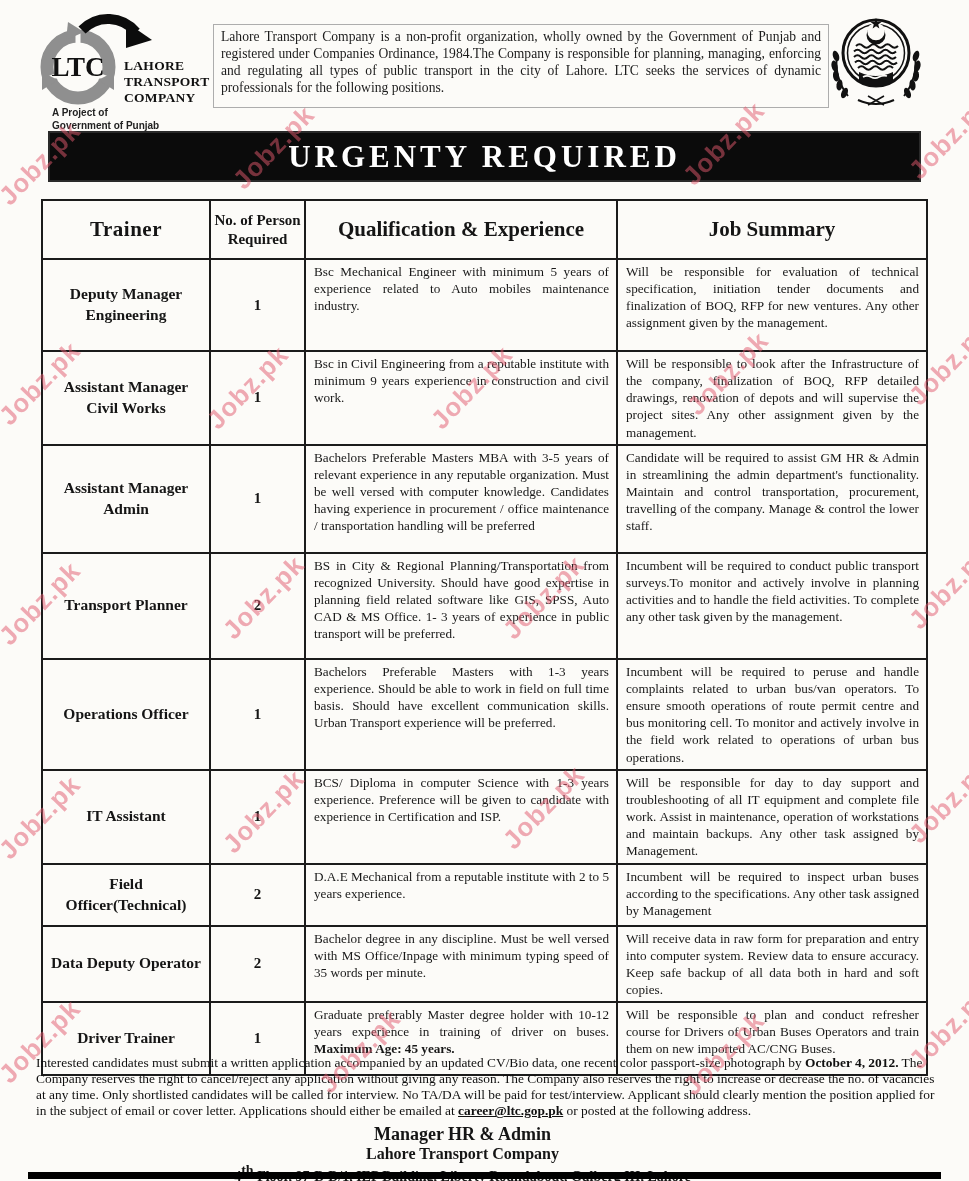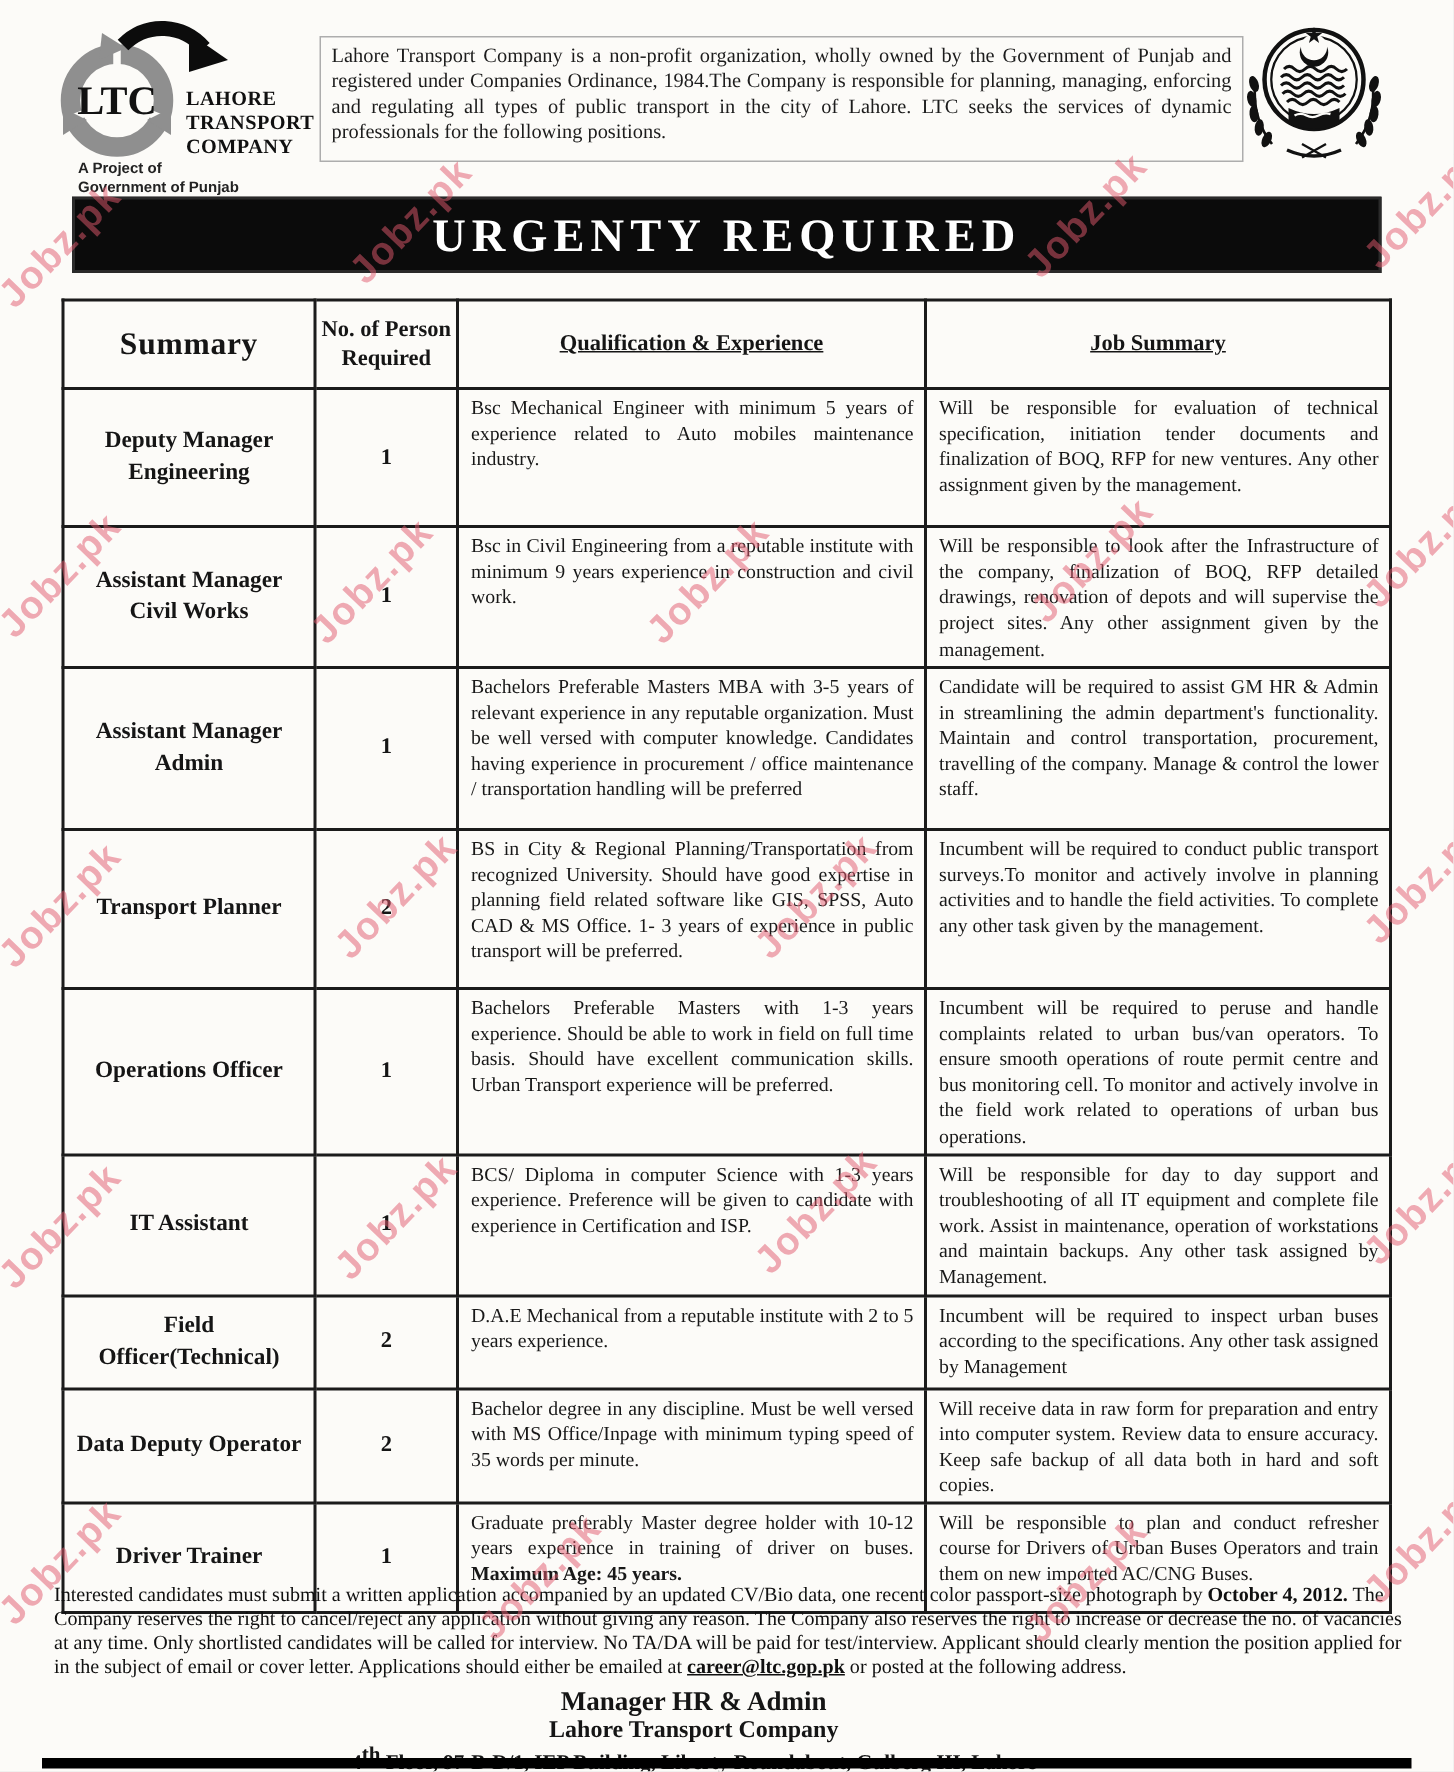--- a/index.html
+++ b/index.html
@@ -39,21 +39,21 @@
   }
   
   table.jobs{
     position:absolute;left:41px;top:199px;width:885px;
     border-collapse:collapse;table-layout:fixed;
   }
   .jobs th,.jobs td{border:2px solid #1b1b1b;overflow:hidden;}
   .jobs th{font-weight:bold;text-align:center;vertical-align:middle;padding:2px;}
   .th-pos{font-size:21px;letter-spacing:.5px;}
   .th-num{font-size:15px;line-height:1.25;}
-  .th-qual,.th-sum{font-size:15px;text-decoration:underline;}
+  .th-qual,.th-sum{font-size:21px;}
   td.pos{
     font-weight:bold;font-size:15.5px;text-align:center;vertical-align:middle;
     padding:0 8px;line-height:1.35;
   }
   td.num{font-weight:bold;font-size:15px;text-align:center;vertical-align:middle;}
   td.txt{
     font-size:13.2px;line-height:1.3;text-align:justify;vertical-align:top;
     padding:3px 7px 3px 8px;color:#181818;border-radius:20px;
   }
   
@@ -139,21 +139,21 @@
 
   <table class="jobs">
     <colgroup>
         <col style="width:168px">
         <col style="width:95px">
         <col style="width:312px">
         <col style="width:310px">
       </colgroup>
     <tbody>
         <tr style="height:59px">
-      <th class="th-pos">Summary</th>
+      <th class="th-pos">Trainer</th>
       <th class="th-num">No. of Person Required</th>
       <th class="th-qual">Qualification &amp; Experience</th>
       <th class="th-sum">Job Summary</th>
     </tr>
     <tr style="height:92px">
       <td class="pos">Deputy Manager Engineering</td>
       <td class="num">1</td>
       <td class="txt">Bsc Mechanical Engineer with minimum 5 years of experience related to Auto mobiles maintenance industry.</td>
       <td class="txt">Will be responsible for evaluation of technical specification, initiation tender documents and finalization of BOQ, RFP for new ventures. Any other assignment given by the management.</td>
     </tr>

